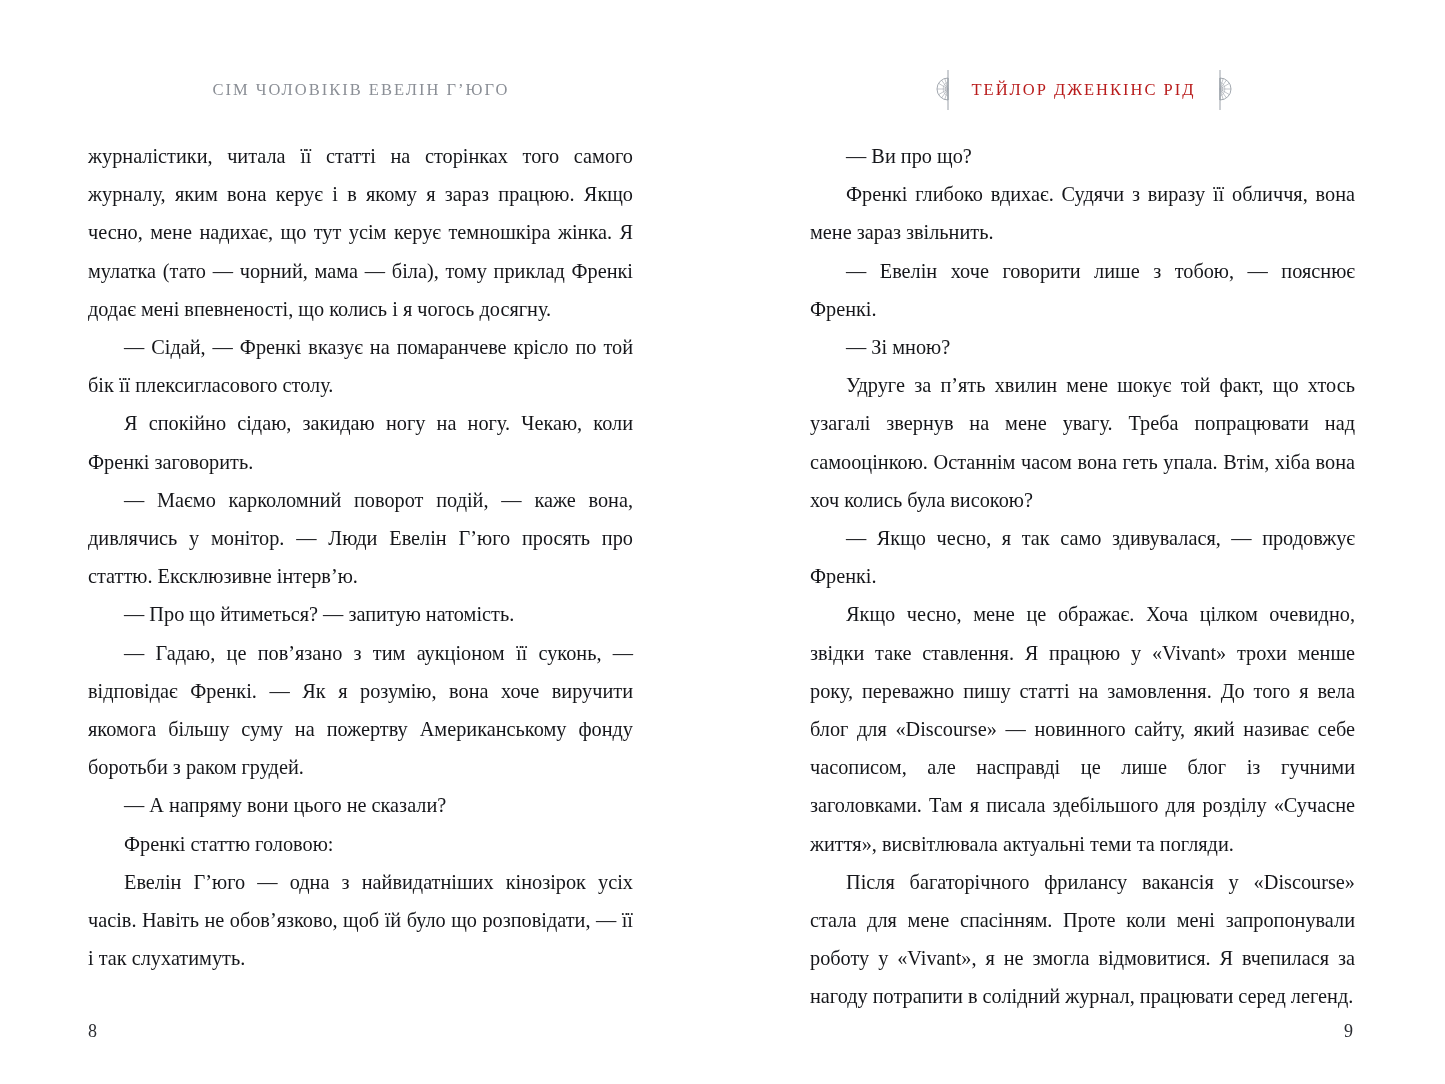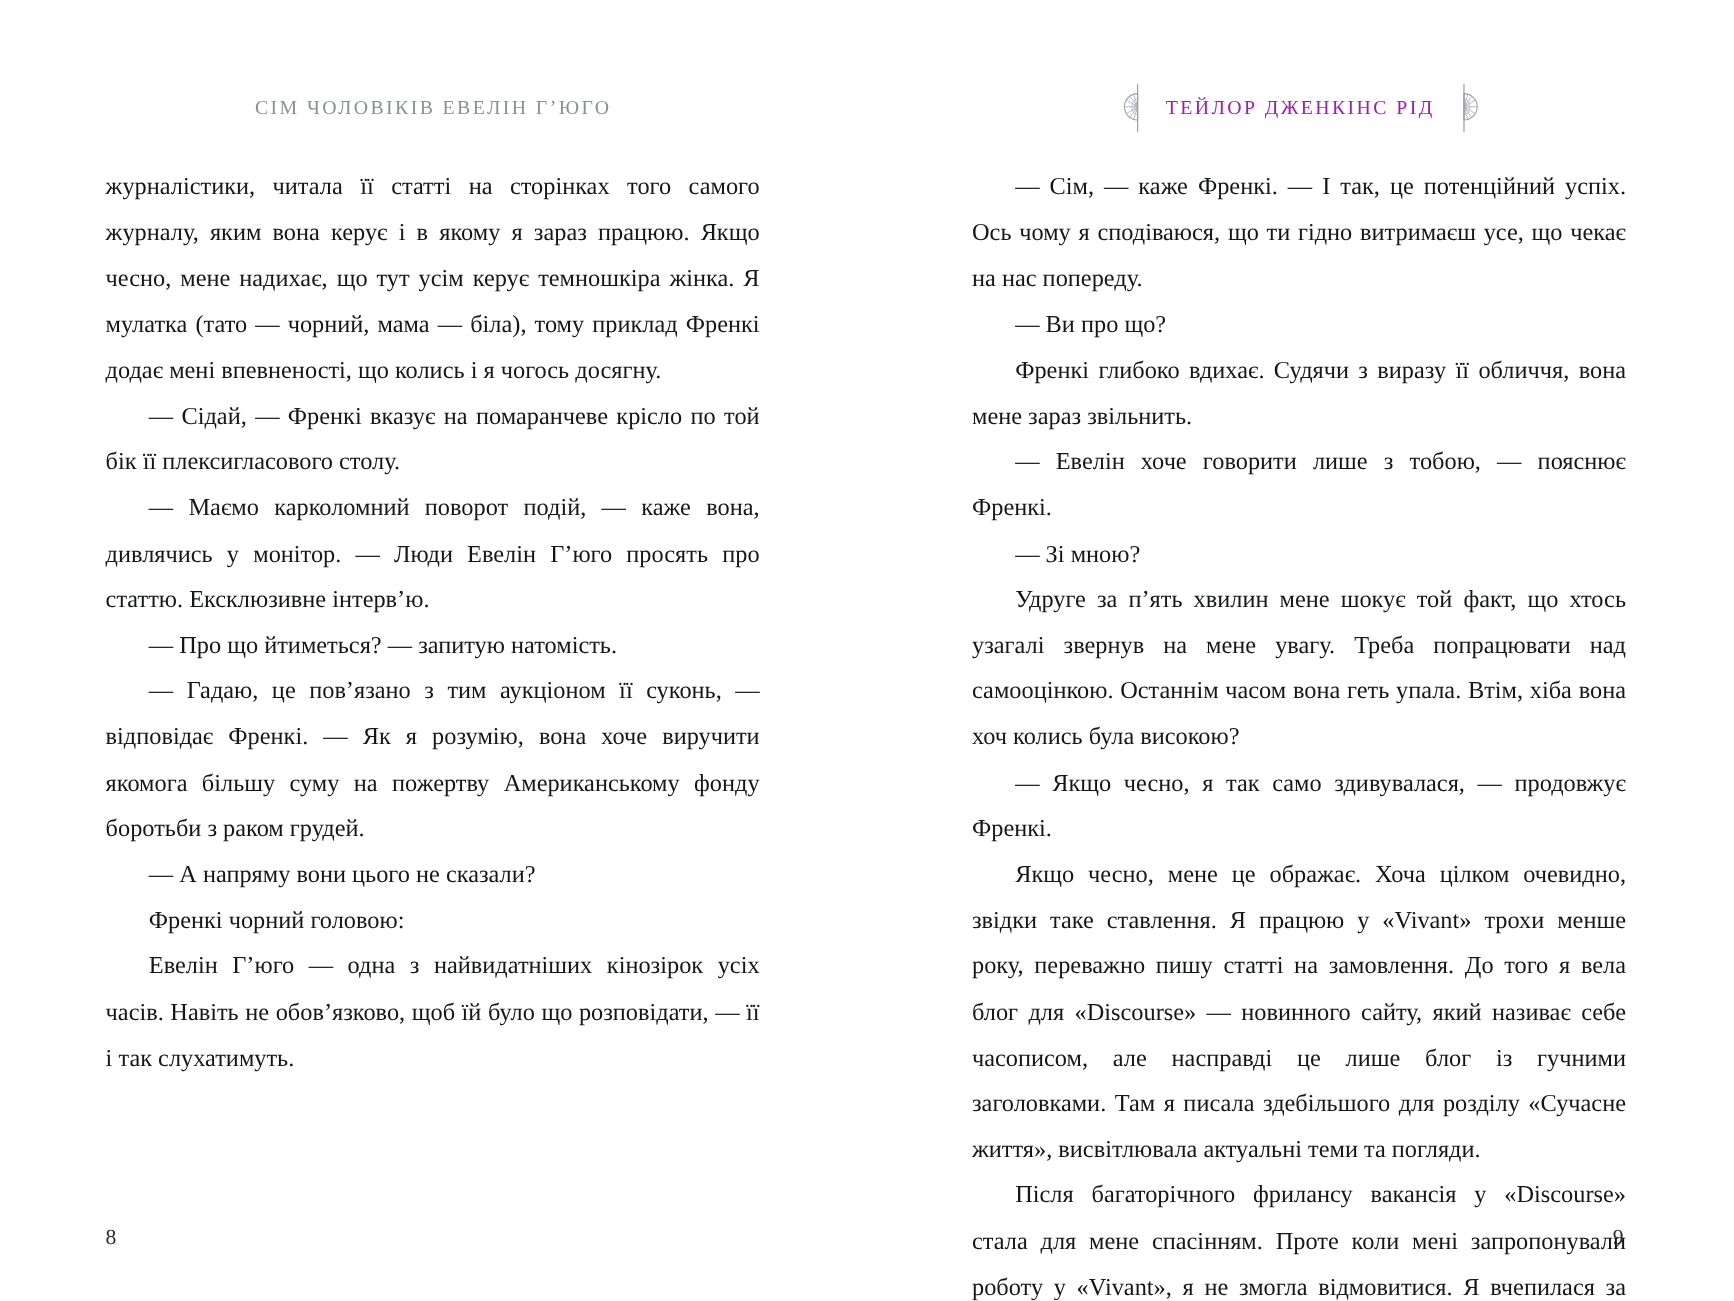--- a/index.html
+++ b/index.html
@@ -38,21 +38,21 @@
     gap: 18px;
   }
   .runhead-text {
     font-size: 16.5px;
     letter-spacing: 2.0px;
     color: #8b8f96;
     white-space: nowrap;
     text-transform: uppercase;
     font-weight: 400;
   }
-  .page-right .runhead-text { color: #a21caf; }
+  .page-right .runhead-text { color: #b91c1c; }
 
   
   .ornament {
     position: relative;
     width: 26px;
     height: 44px;
     flex: 0 0 auto;
   }
   .ornament svg { display: block; }
 
@@ -95,25 +95,26 @@
 
   <div class="page page-left">
 
     <div class="runhead">
       <span class="runhead-text">СІМ ЧОЛОВІКІВ ЕВЕЛІН Г’ЮГО</span>
     </div>
 
     <div class="body-col">
       <p>журналістики, читала її статті на сторінках того самого журналу, яким вона керує і в якому я зараз працюю. Якщо чесно, мене надихає, що тут усім керує темношкіра жінка. Я мулатка (тато — чорний, мама — біла), тому приклад Френкі додає мені впевненості, що колись і я чогось досягну.</p>
       <p class="indent">— Сідай, — Френкі вказує на помаранчеве крісло по той бік її плексигласового столу.</p>
+      <p class="indent">Я спокійно сідаю, закидаю ногу на ногу. Чекаю, коли Френкі заговорить.</p>
       <p class="indent">— Маємо карколомний поворот подій, — каже вона, дивлячись у монітор. — Люди Евелін Г’юго просять про статтю. Ексклюзивне інтерв’ю.</p>
       <p class="indent">— Про що йтиметься? — запитую натомість.</p>
       <p class="indent">— Гадаю, це пов’язано з тим аукціоном її суконь, — відповідає Френкі. — Як я розумію, вона хоче виручити якомога більшу суму на пожертву Американському фонду боротьби з раком грудей.</p>
       <p class="indent">— А напряму вони цього не сказали?</p>
-      <p class="indent">Френкі чорний головою:</p>
+      <p class="indent">Френкі статтю головою:</p>
       <p class="indent">Евелін Г’юго — одна з найвидатніших кінозірок усіх часів. Навіть не обов’язково, щоб їй було що розповідати, — її і так слухатимуть.</p>
 
     </div>
 
     <div class="folio">8</div>
   </div>
 
   <div class="page page-right">
 
     <div class="runhead">
@@ -149,21 +150,20 @@
           <line x1="6" y1="21" x2="12.4" y2="29.8" stroke="#9aa0a8" stroke-width="0.6"></line>
           <line x1="6" y1="21" x2="9.2" y2="10.6" stroke="#9aa0a8" stroke-width="0.6"></line>
           <line x1="6" y1="21" x2="9.2" y2="31.4" stroke="#9aa0a8" stroke-width="0.6"></line>
           <path d="M6 14 A7.5 7.5 0 0 1 6 28" fill="none" stroke="#9aa0a8" stroke-width="0.5"></path>
           <path d="M6 17 A4.3 4.3 0 0 1 6 25" fill="none" stroke="#9aa0a8" stroke-width="0.5"></path>
         </svg>
       </span>
     </div>
 
     <div class="body-col">
-      <p class="indent">— Сім, — каже Френкі. — І так, це потенційний успіх. Ось чому я сподіваюся, що ти гідно витримаєш усе, що чекає на нас попереду.</p>
       <p class="indent">— Ви про що?</p>
       <p class="indent">Френкі глибоко вдихає. Судячи з виразу її обличчя, вона мене зараз звільнить.</p>
       <p class="indent">— Евелін хоче говорити лише з тобою, — пояснює Френкі.</p>
       <p class="indent">— Зі мною?</p>
       <p class="indent">Удруге за п’ять хвилин мене шокує той факт, що хтось узагалі звернув на мене увагу. Треба попрацювати над самооцінкою. Останнім часом вона геть упала. Втім, хіба вона хоч колись була високою?</p>
       <p class="indent">— Якщо чесно, я так само здивувалася, — продовжує Френкі.</p>
       <p class="indent">Якщо чесно, мене це ображає. Хоча цілком очевидно, звідки таке ставлення. Я працюю у «Vivant» трохи менше року, переважно пишу статті на замовлення. До того я вела блог для «Discourse» — новинного сайту, який називає себе часописом, але насправді це лише блог із гучними заголовками. Там я писала здебільшого для розділу «Сучасне життя», висвітлювала актуальні теми та погляди.</p>
       <p class="indent">Після багаторічного фрилансу вакансія у «Discourse» стала для мене спасінням. Проте коли мені запропонували роботу у «Vivant», я не змогла відмовитися. Я вчепилася за нагоду потрапити в солідний журнал, працювати серед легенд.</p>
 
     </div>

